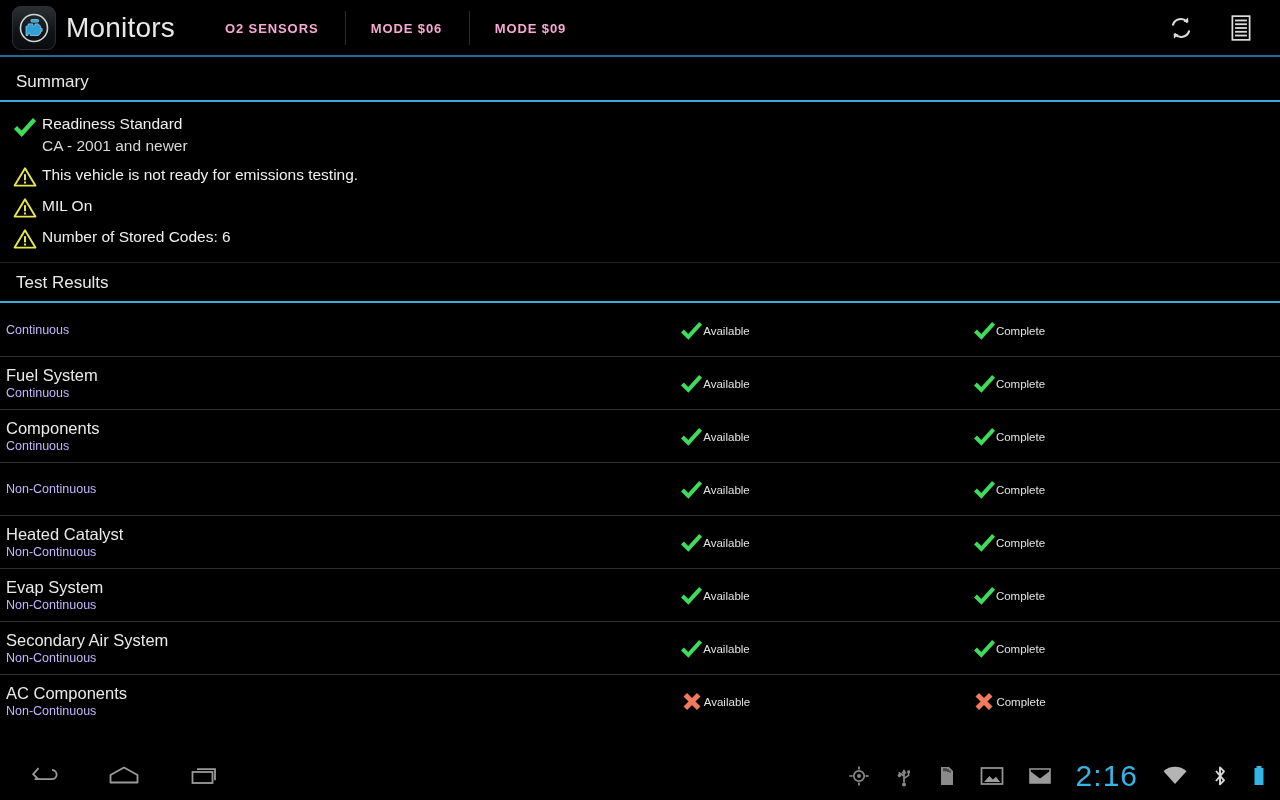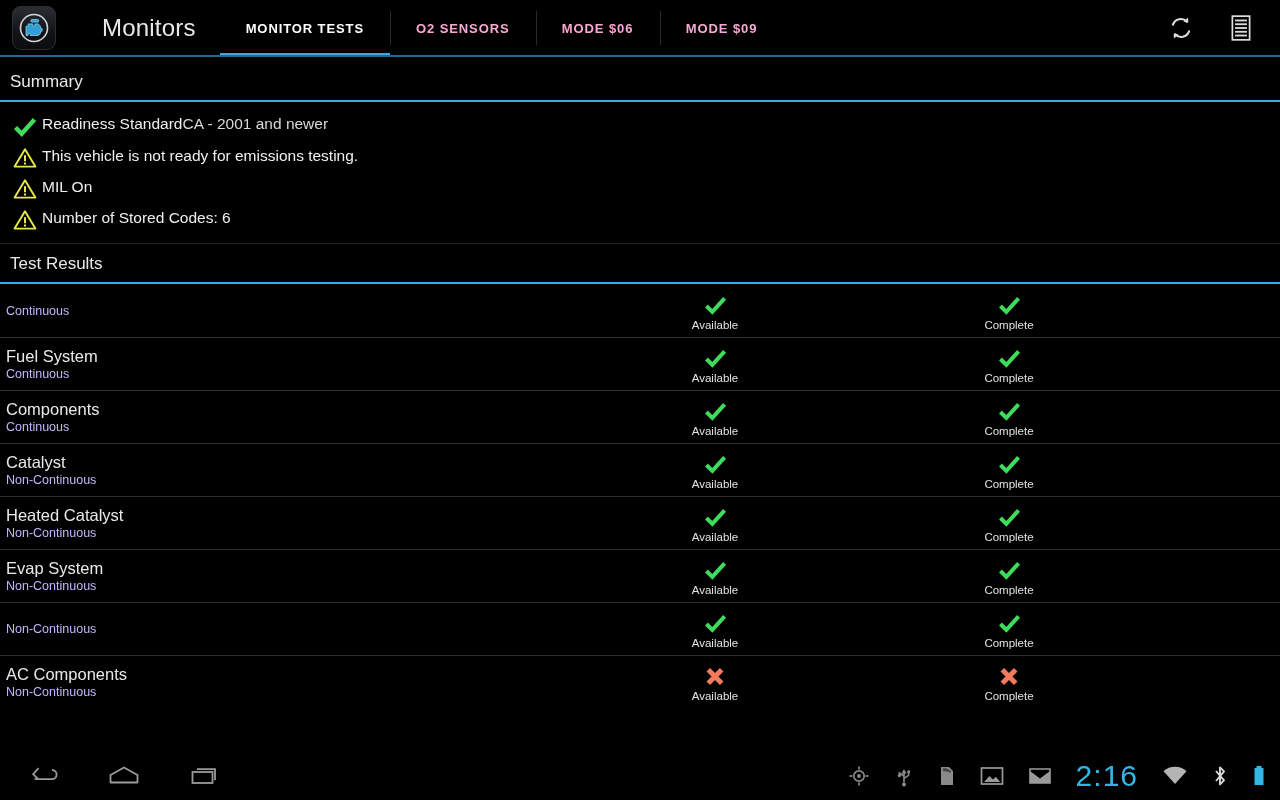--- a/index.html
+++ b/index.html
@@ -19,22 +19,22 @@
   }
   .app-icon-wrap {
     width: 44px; height: 44px; margin-left: 12px; margin-right: 10px;
     border-radius: 9px;
     background: linear-gradient(#2b2f33, #111316 60%, #0a0b0c);
     display: flex; align-items: center; justify-content: center;
     box-shadow: 0 0 0 1px #2a2d31 inset;
     flex: 0 0 auto;
   }
   .app-title {
-    color: #e9e9e9; font-size: 24px; letter-spacing: .2px;
-    margin-right: 24px; white-space: nowrap; margin-left: 36px;
+    color: #e9e9e9; font-size: 28px; letter-spacing: .2px;
+    margin-right: 24px; white-space: nowrap;
   }
   .tabs { display: flex; align-items: stretch; height: 56px; }
   .tab {
     position: relative; display: flex; align-items: center; justify-content: center;
     color: #f9a8d4; font-size: 13px; font-weight: bold; letter-spacing: .9px;
     padding: 0 26px; min-width: 124px; cursor: default; white-space: nowrap;
   }
   .tab + .tab::before {
     content: ""; position: absolute; left: 0; top: 11px; bottom: 11px;
     width: 1px; background: #2a2a2a;
@@ -50,37 +50,37 @@
   }
   .ab-btn { width: 34px; height: 34px; display: flex; align-items: center; justify-content: center; }
   .ab-divider-line {
     position: absolute; top: 55px; left: 0; width: 1280px; height: 2px;
     background: #1e6b93;
   }
 
   
   .section {
     position: relative; height: 40px; display: flex; align-items: center;
-    padding-left: 10px;
+    padding-left: 16px;
     text-decoration: underline;
   }
   .section-title { color: #e8e8e8; font-size: 17px; }
   .section::after {
     content: ""; position: absolute; left: 0; right: 0; bottom: 0;
     height: 2px; background: #3aa9e0;
   }
 
   
   .summary { padding: 8px 0 10px 0; position: relative; }
   .summary::after {
     content:""; position:absolute; left:0; right:0; bottom:0; height:1px; background:#232323;
   }
   .sum-row { display: flex; align-items: flex-start; padding: 3px 0 3px 8px; }
   .sum-ico { width: 34px; flex: 0 0 34px; display: flex; justify-content: center; padding-top: 3px; }
-  .sum-text { display: flex; flex-direction: row; }
+  .sum-text { display: flex; flex-direction: column; }
   .sum-line1 { color: #efefef; font-size: 15.5px; line-height: 22px; }
   .sum-line2 { color: #d8d8d8; font-size: 15.5px; line-height: 22px; }
   .sum-single { color: #efefef; font-size: 15.5px; line-height: 24px; }
 
   
   .results { position: relative; }
   .row {
     position: relative; height: 53px; display: flex; align-items: stretch;
   }
   .row + .row::before {
@@ -88,21 +88,21 @@
     height: 1px; background: #2e2e2e;
   }
   .row-name {
     flex: 0 0 auto; width: 600px; padding-left: 6px;
     display: flex; flex-direction: column; justify-content: center;
   }
   .row-title { color: #e9e9e9; font-size: 16.5px; line-height: 20px; }
   .row-sub { color: #c4b5fd; font-size: 12.5px; line-height: 16px; }
   .row-status {
     flex: 0 0 auto; width: 230px;
-    display: flex; flex-direction: column; align-items: center; justify-content: center;
+    display: flex; flex-direction: row; align-items: center; justify-content: center;
     padding-top: 2px;
   }
   .row-status .st-label { color: #e2e2e2; font-size: 11.5px; margin-top: 1px; }
   .st-mark { height: 26px; display: flex; align-items: center; justify-content: center; }
   .row-spacer { flex: 1 1 auto; }
 
   
   .navbar {
     position: absolute; left: 0; bottom: 0; width: 1280px; height: 48px;
     background: #000; display: flex; align-items: center;
@@ -126,23 +126,20 @@
         <g fill="#2f9fd6" stroke="#7fd2f5" stroke-width="0.8">
           <rect x="13" y="7.5" width="7.5" height="2.6" rx="0.7"></rect>
           <path d="M8 14.2h2.2v-2.3h4.6v2.3h2.1v-2.3h3.4l2.2 2.4v2.1h1.6v2.9h-1.6v2.1l-2.2 2.1h-8.1v-2.2h-2.1v2.2H8z"></path>
         </g>
       </svg>
     </div>
 
     <div class="app-title">Monitors</div>
 
     <div class="tabs">
-      <div class="tab active">
-        <span>MONITOR TESTS</span>
-      </div>
       <div class="tab">
         <span>O2 SENSORS</span>
       </div>
       <div class="tab">
         <span>MODE $06</span>
       </div>
       <div class="tab">
         <span>MODE $09</span>
       </div>
     </div>
@@ -309,21 +306,20 @@
                 <path d="M2.5 11.5l6.2 6.2L21.5 3.6" fill="none" stroke="#3ddc5c" stroke-width="4.2"></path>
               </svg>
           </span>
           <span class="st-label">Complete</span>
         </div>
         <div style="flex:0 0 156px"></div>
       </div>
 
       <div class="row">
         <div class="row-name">
-          <span class="row-title">Catalyst</span>
           <span class="row-sub">Non-Continuous</span>
         </div>
         <div class="row-status">
           <span class="st-mark">
             <svg width="23" height="21" viewBox="0 0 24 22">
                 <path d="M2.5 11.5l6.2 6.2L21.5 3.6" fill="none" stroke="#3ddc5c" stroke-width="4.2"></path>
               </svg>
           </span>
           <span class="st-label">Available</span>
         </div>
@@ -384,20 +380,21 @@
                 <path d="M2.5 11.5l6.2 6.2L21.5 3.6" fill="none" stroke="#3ddc5c" stroke-width="4.2"></path>
               </svg>
           </span>
           <span class="st-label">Complete</span>
         </div>
         <div style="flex:0 0 156px"></div>
       </div>
 
       <div class="row">
         <div class="row-name">
+          <span class="row-title">Secondary Air System</span>
           <span class="row-sub">Non-Continuous</span>
         </div>
         <div class="row-status">
           <span class="st-mark">
             <svg width="23" height="21" viewBox="0 0 24 22">
                 <path d="M2.5 11.5l6.2 6.2L21.5 3.6" fill="none" stroke="#3ddc5c" stroke-width="4.2"></path>
               </svg>
           </span>
           <span class="st-label">Available</span>
         </div>

